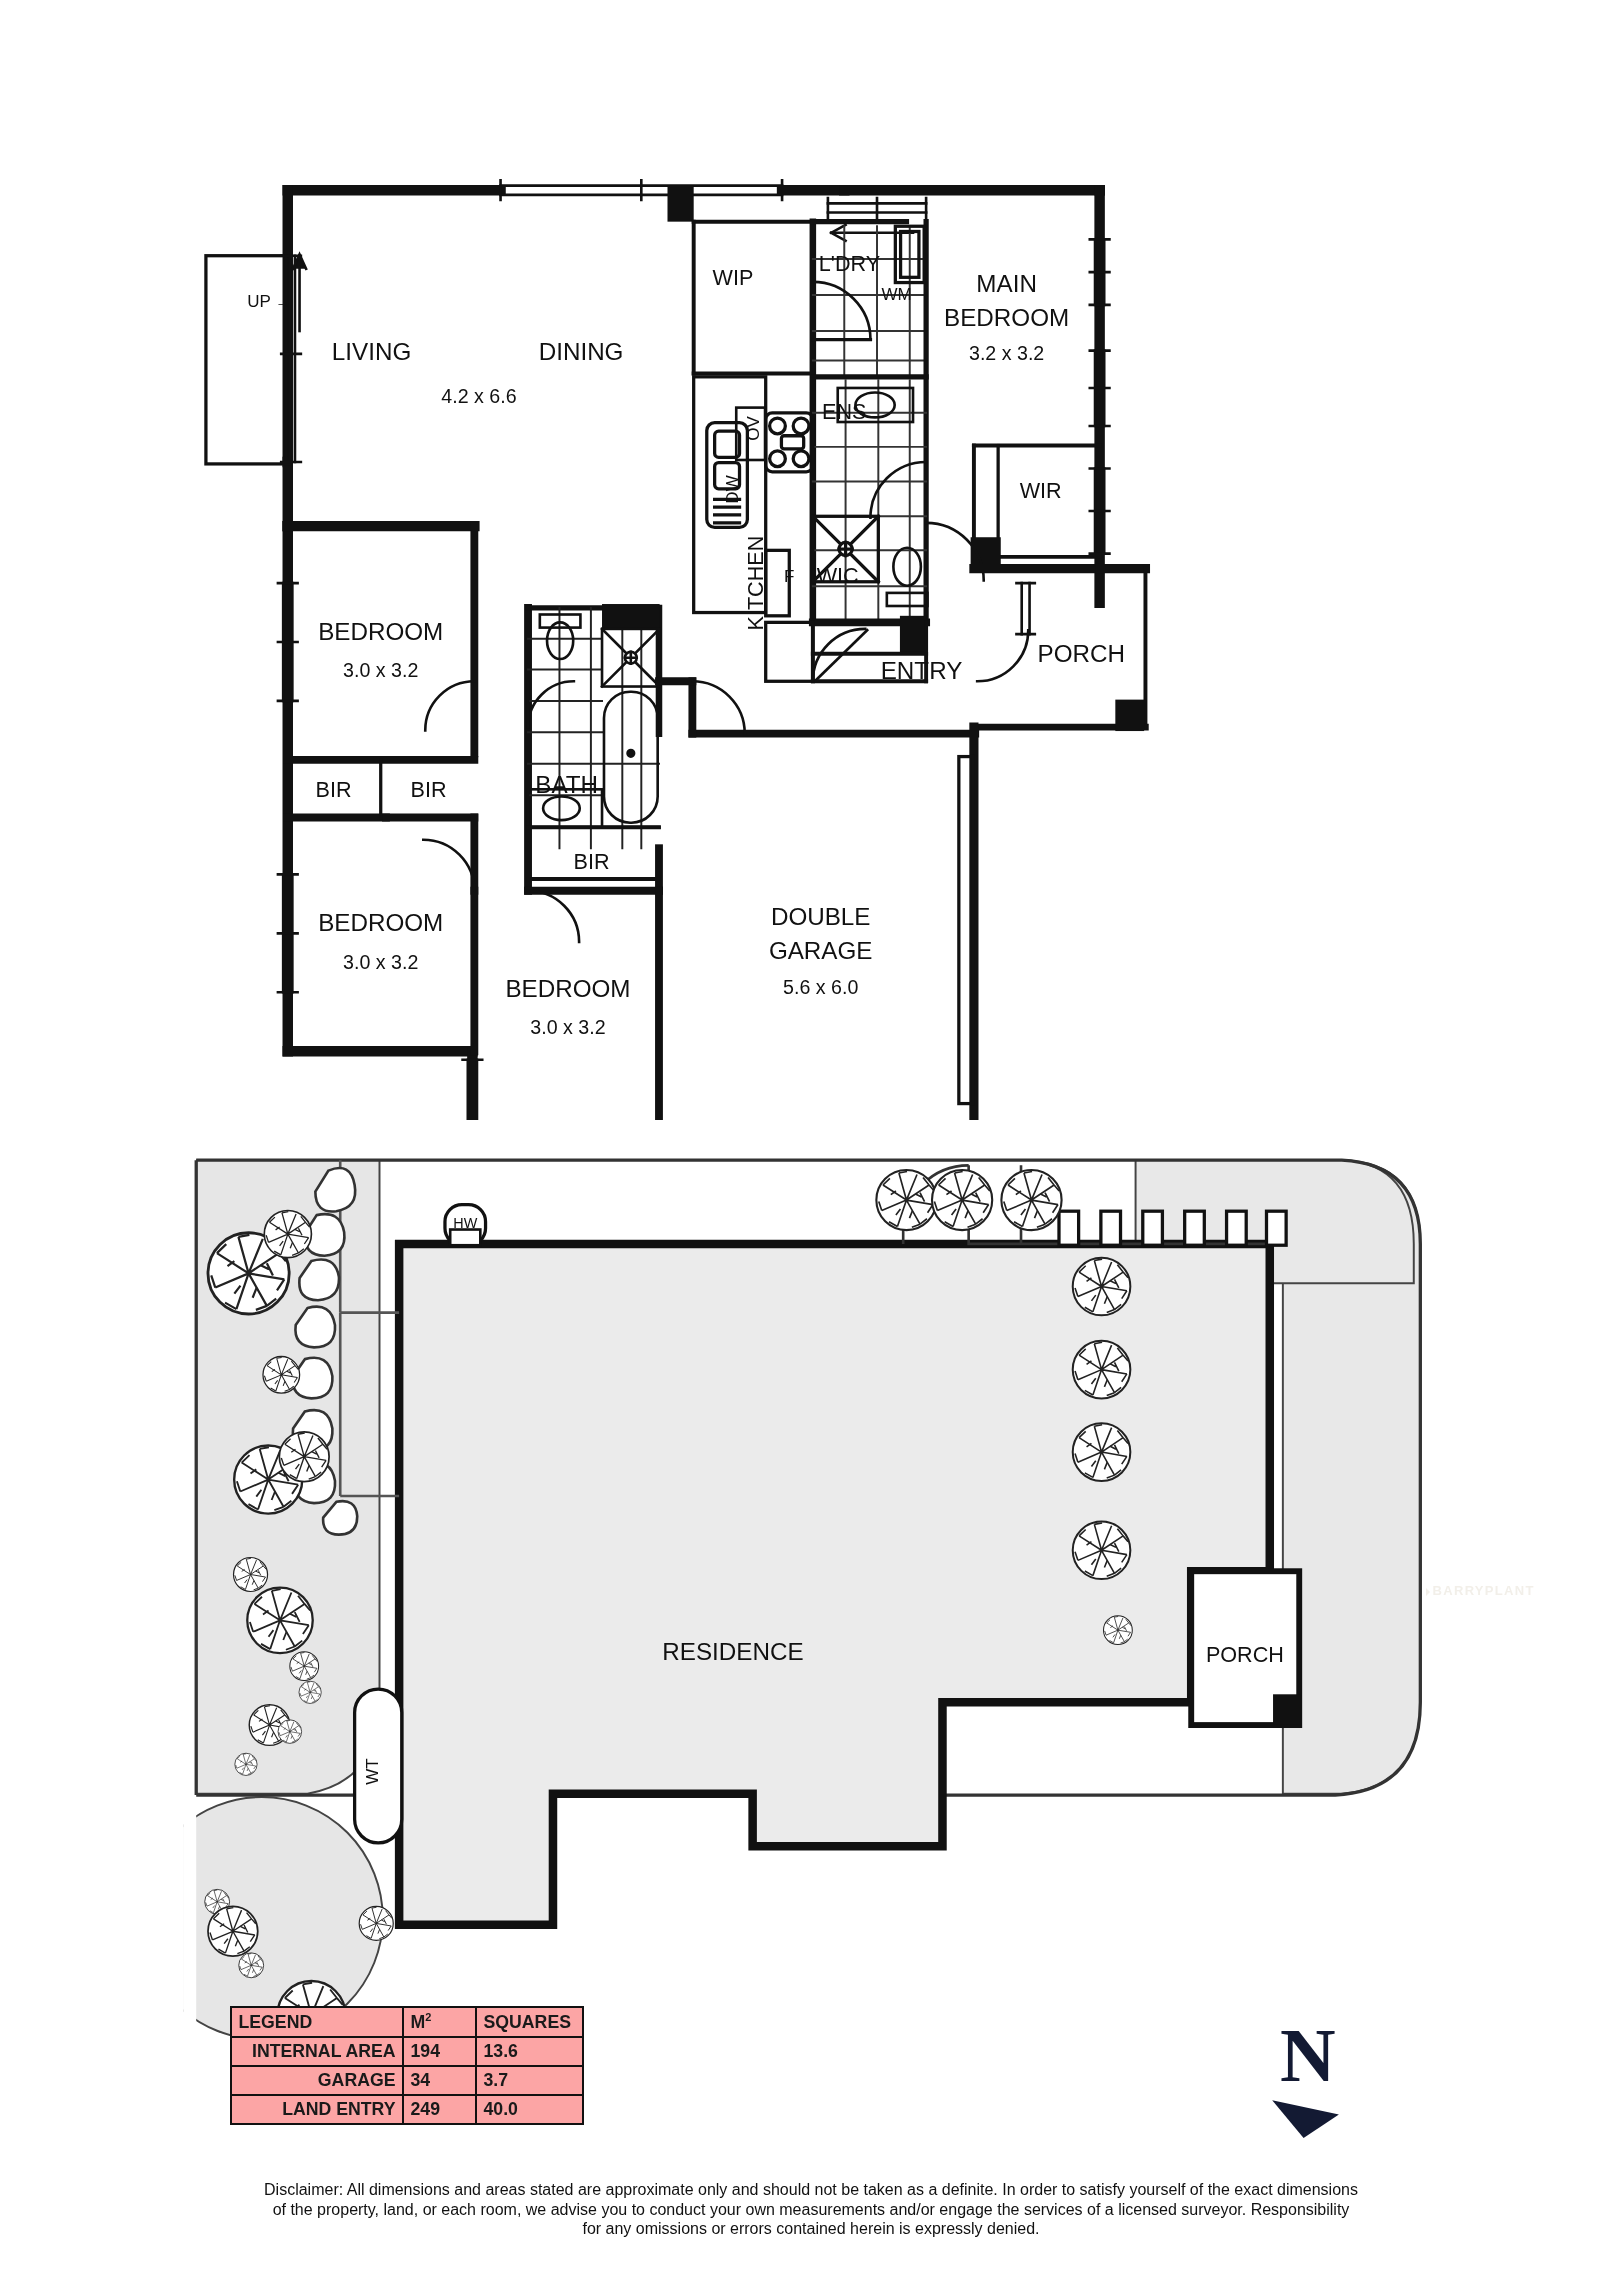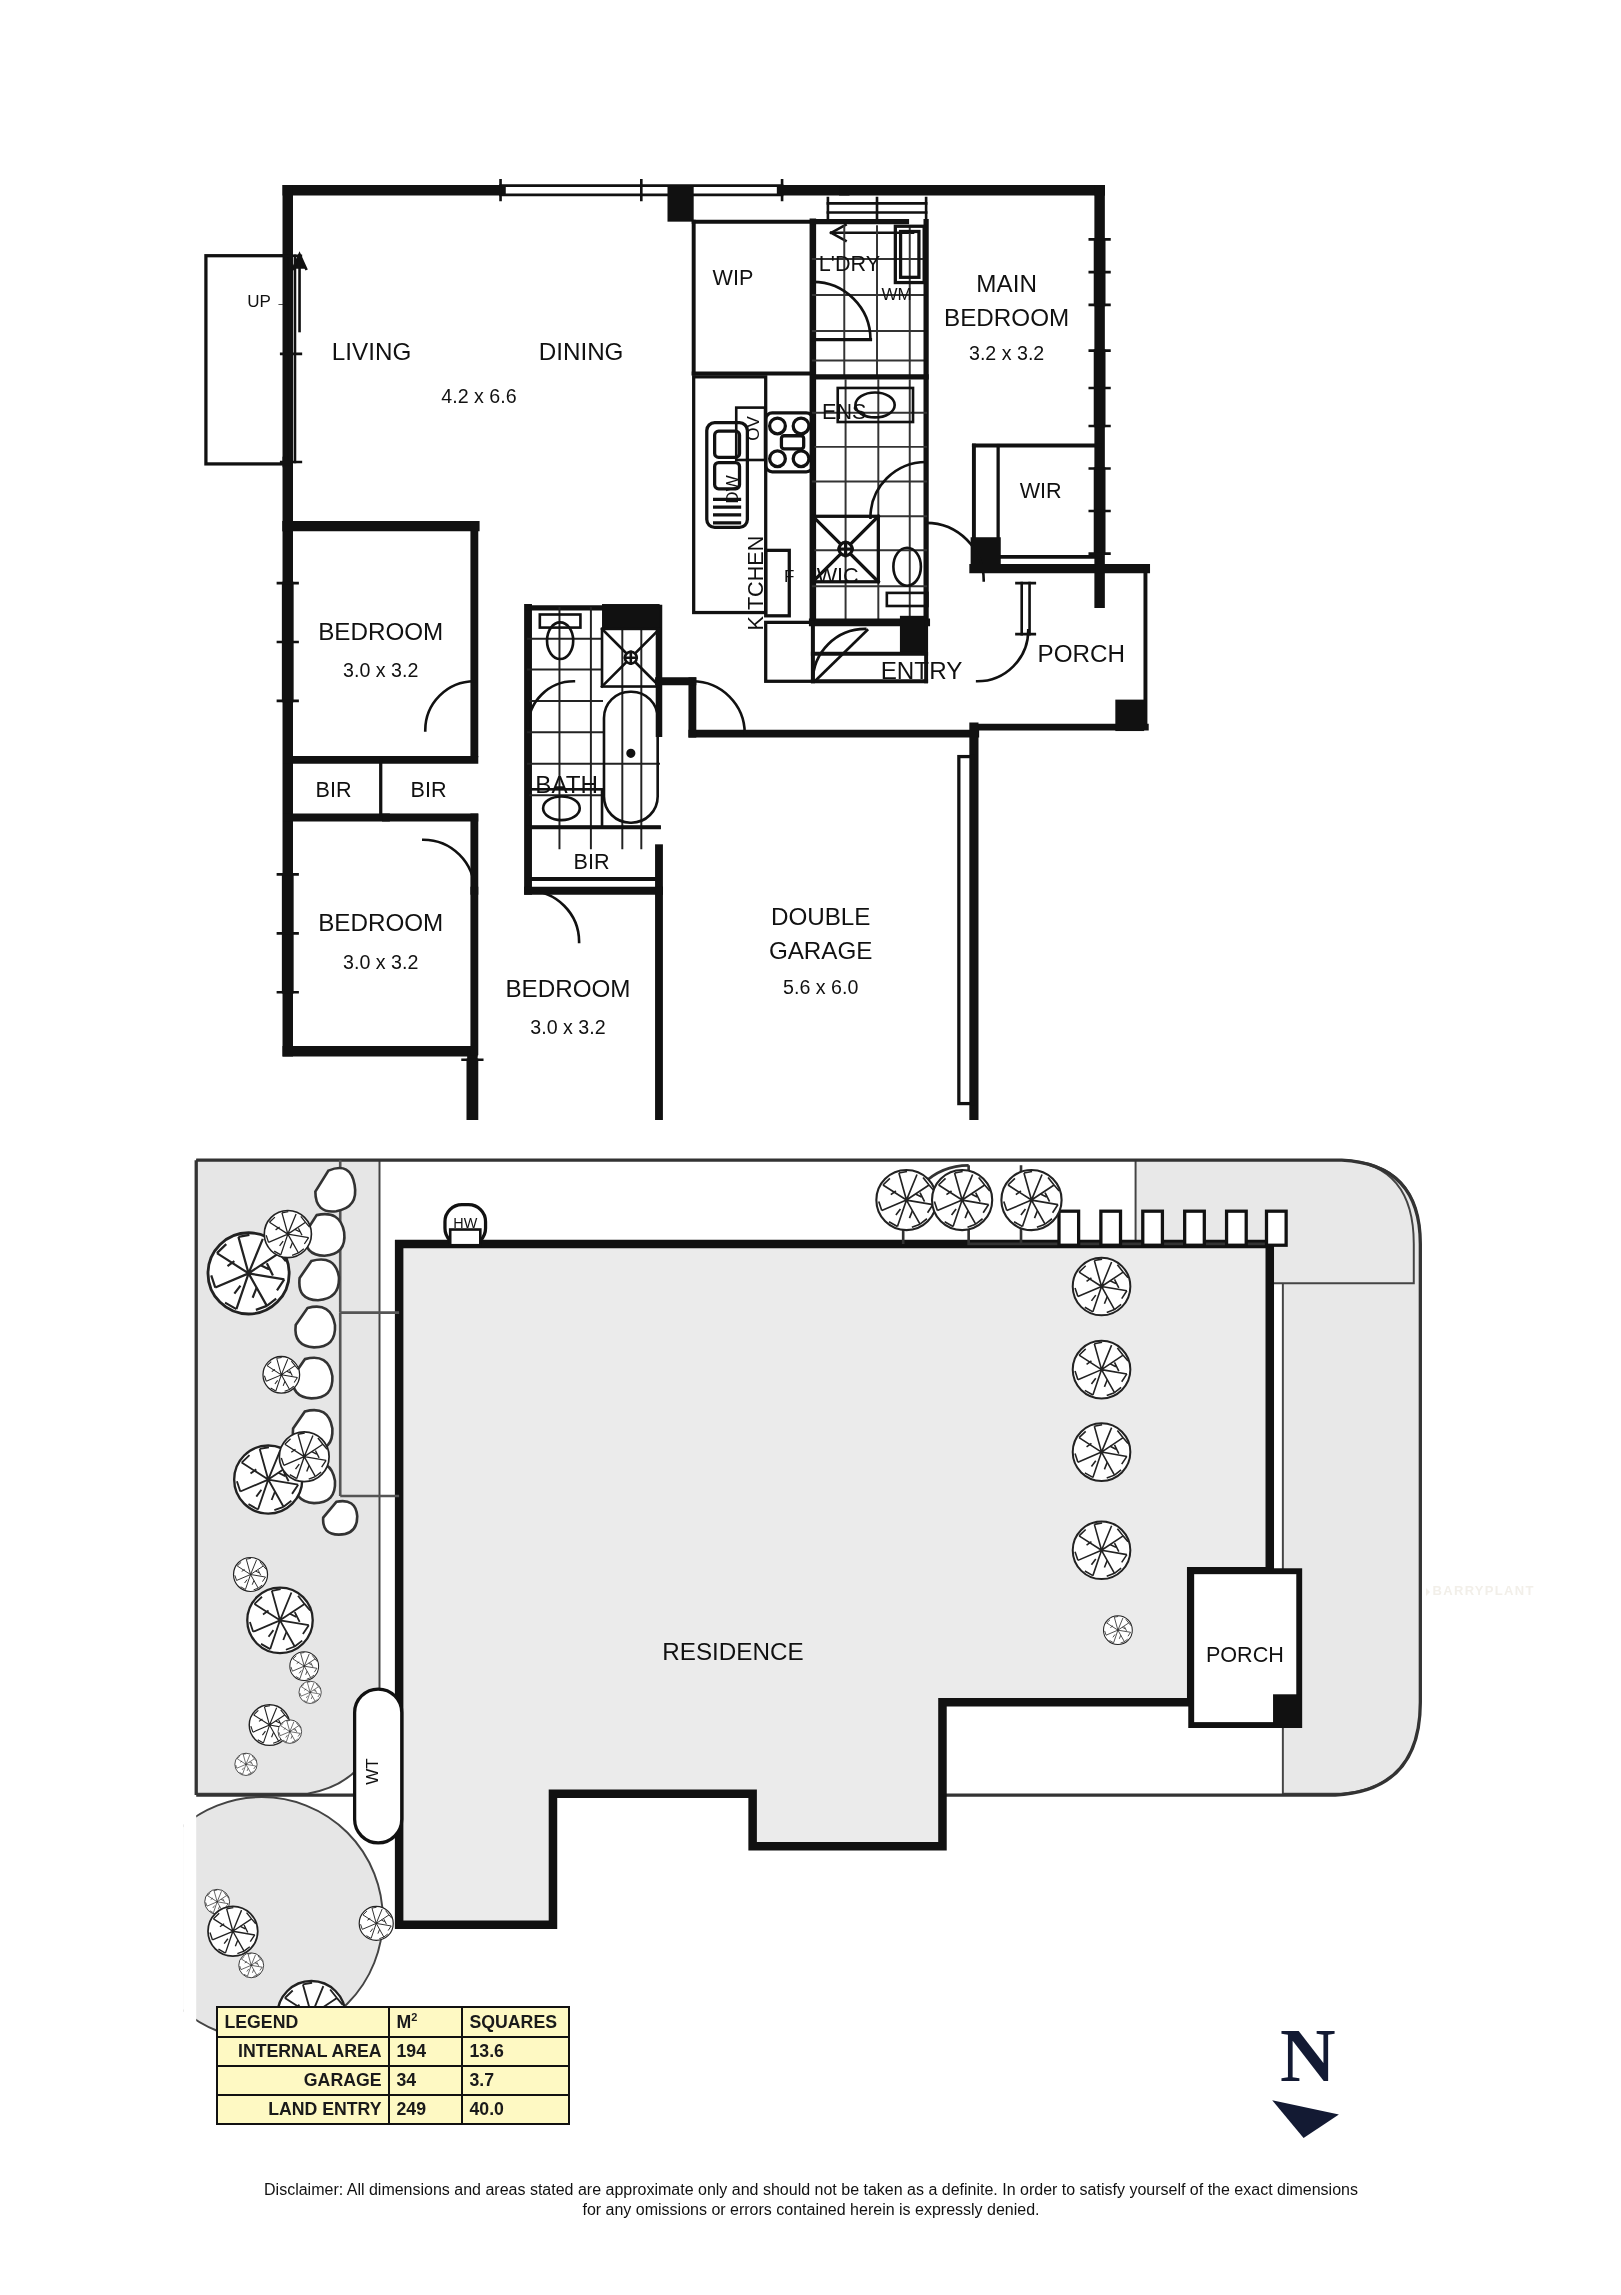--- a/index.html
+++ b/index.html
@@ -9,26 +9,26 @@
     font-family:"Liberation Sans", sans-serif;color:#1a1a1a;
   }
   .sheet{position:absolute;inset:0;}
 
   
   svg{display:block;}
   .plan-svg{position:absolute;}
 
   
   #legend-table{
-    position:absolute;left:216px;top:2006px;
+    position:absolute;left:230px;top:2006px;
     border-collapse:collapse;
     font-family:"Liberation Sans", sans-serif;
     font-weight:bold;
     font-size:17.7px;
-    background:#fef9c3;
+    background:#fca5a5;
   }
   #legend-table th,#legend-table td{
     border:2px solid #111;
     padding:3.3px 6.5px;
     white-space:nowrap;
     line-height:1.15;
   }
   #legend-table th{text-align:left;}
   #legend-table th.num,#legend-table td.num{text-align:left;}
   #legend-table td.lbl{text-align:right;font-weight:normal;
@@ -523,17 +523,18 @@
       <path d="M14 118 L116 140 L62 176 Z" fill="#131a33"></path>
     </svg>
   </div>
 
   <div id="watermark">
     <span class="wm-tri"></span><span>BARRYPLANT</span>
   </div>
 
   <div id="disclaimer">
     <div>Disclaimer: All dimensions and areas stated are approximate only and should not be taken as a definite. In order to satisfy yourself of the exact dimensions</div>
+    <div>of the property, land, or each room, we advise you to conduct your own measurements and/or engage the services of a licensed surveyor. Responsibility</div>
     <div>for any omissions or errors contained herein is expressly denied.</div>
   </div>
 
 </div>
 
 
 </body></html>

